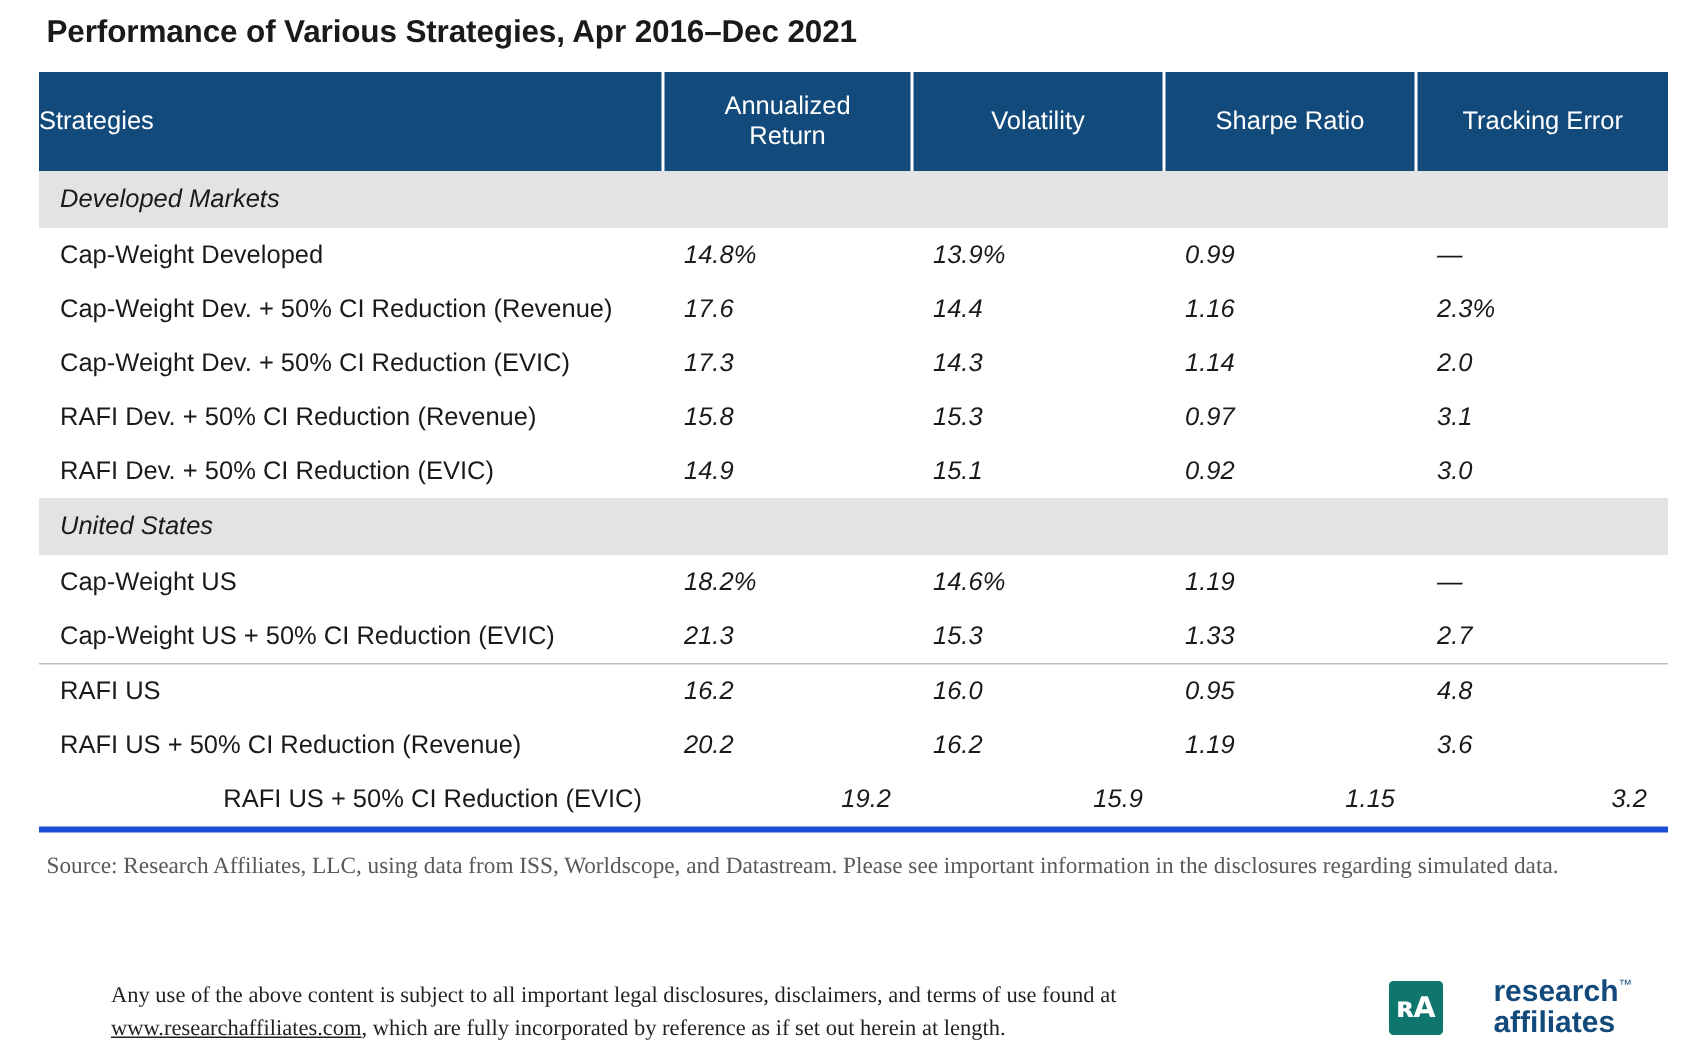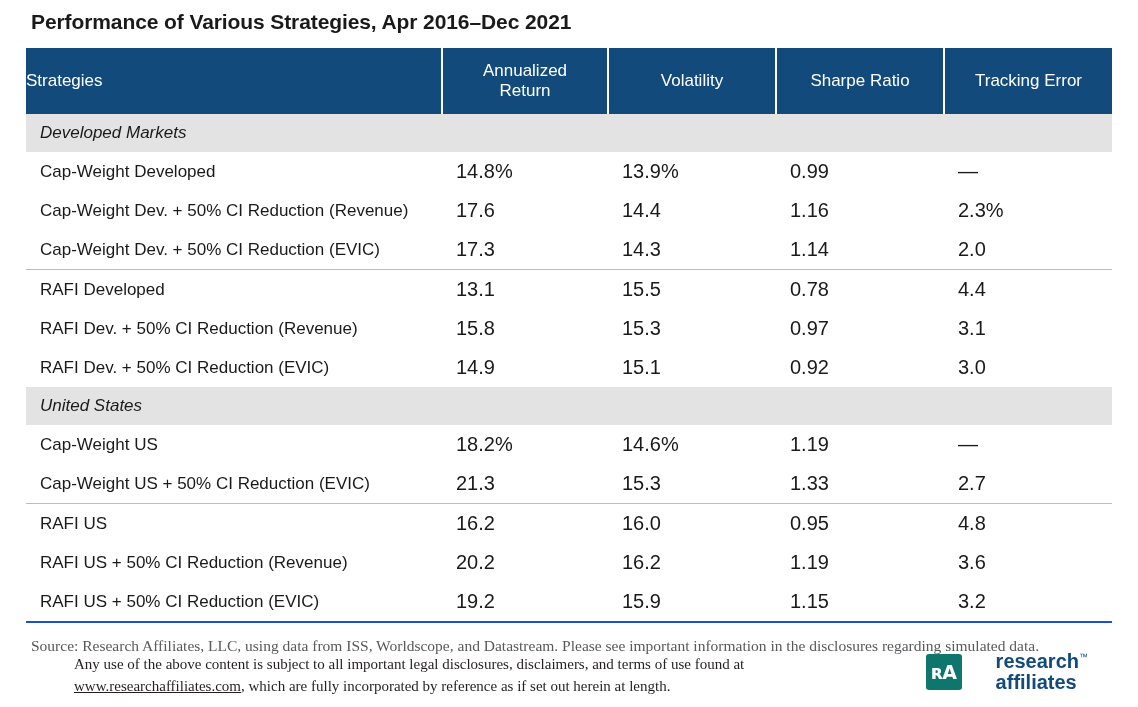--- a/index.html
+++ b/index.html
@@ -60,29 +60,31 @@
   }
   td.label {
     text-align: left;
     font-size: 17px;
     padding: 8px 14px;
     color: #1a1a1a;
     white-space: nowrap;
   }
   td.num {
     text-align: left;
-    font-size: 20px;
+    font-size: 17px;
     padding: 8px 14px;
     color: #1a1a1a;
+    font-style: italic;
   }
   tr.rule-top > td {
     border-top: 1px solid #bdbdbd;
   }
   tr.last-row > td {
-    border-bottom: 2px solid #1d4ed8;
+    border-bottom: 4px solid #1d4ed8;
+    text-align: right;
   }
   .source {
     margin-top: 12px;
     font-family: "Liberation Serif", serif;
     font-size: 15.5px;
     color: #58595b;
     line-height: 1.45;
     width: 1040px;
     padding-left: 5px;
   }
@@ -195,27 +197,20 @@
         <td class="num">14.4</td>
         <td class="num">1.16</td>
         <td class="num">2.3%</td>
       </tr>
       <tr>
         <td class="label">Cap-Weight Dev. + 50% CI  Reduction (EVIC)</td>
         <td class="num">17.3</td>
         <td class="num">14.3</td>
         <td class="num">1.14</td>
         <td class="num">2.0</td>
-      </tr>
-      <tr class="rule-top">
-        <td class="label">RAFI Developed</td>
-        <td class="num">13.1</td>
-        <td class="num">15.5</td>
-        <td class="num">0.78</td>
-        <td class="num">4.4</td>
       </tr>
       <tr>
         <td class="label">RAFI Dev. + 50% CI Reduction (Revenue)</td>
         <td class="num">15.8</td>
         <td class="num">15.3</td>
         <td class="num">0.97</td>
         <td class="num">3.1</td>
       </tr>
       <tr>
         <td class="label">RAFI Dev. + 50% CI Reduction (EVIC)</td>

